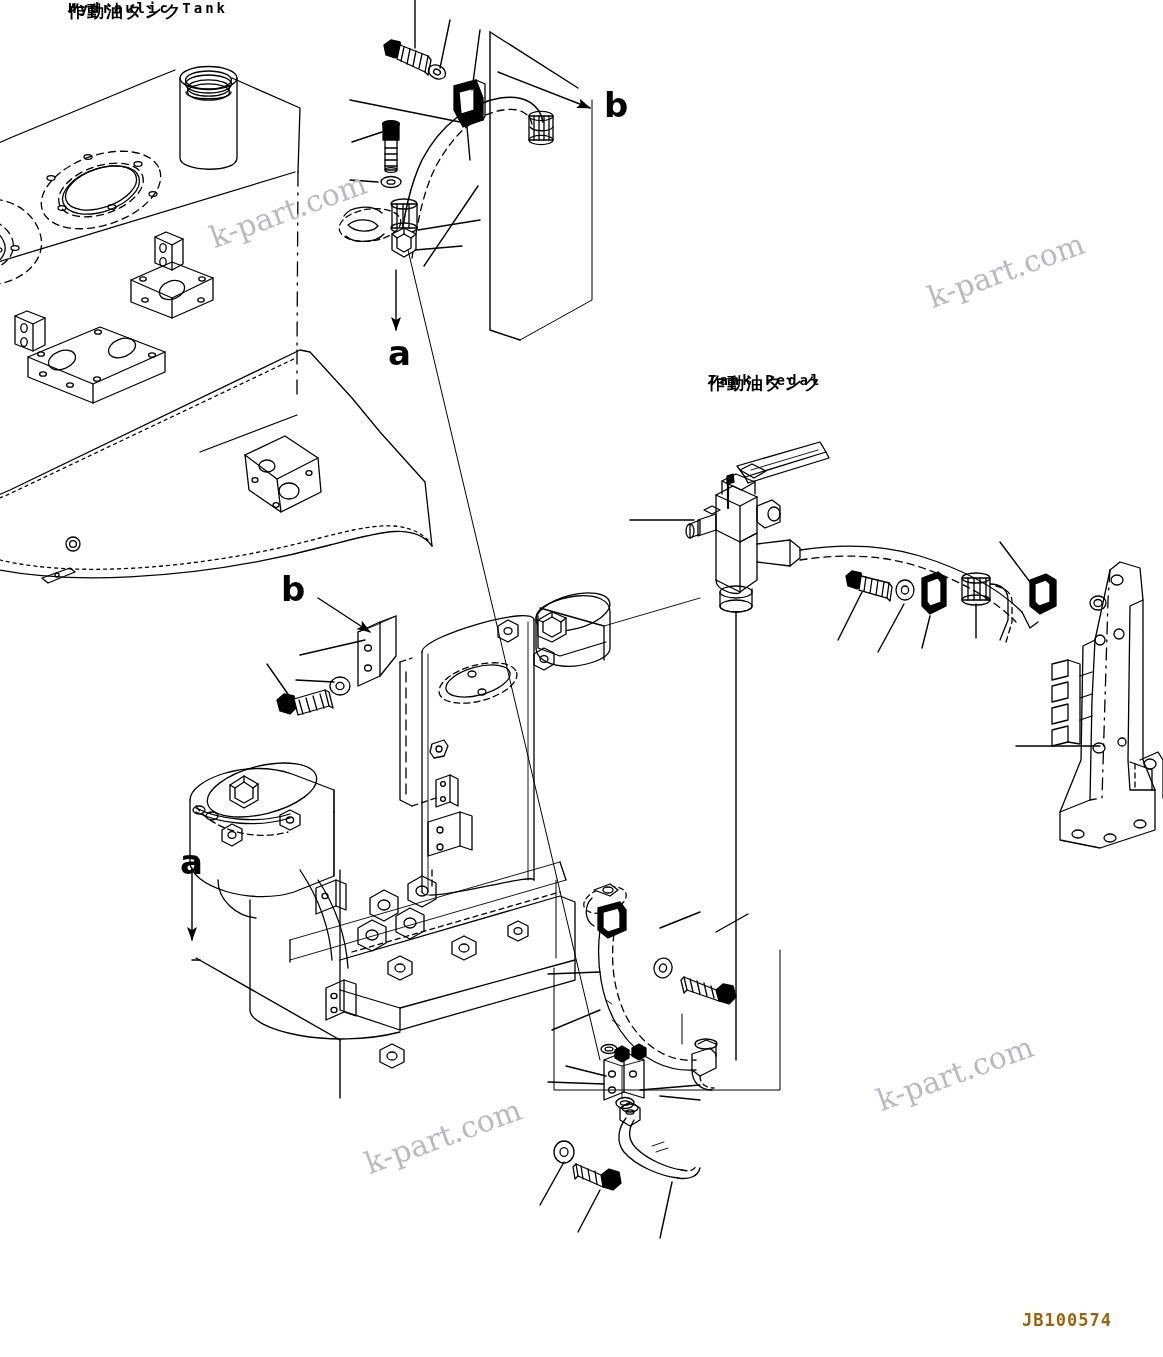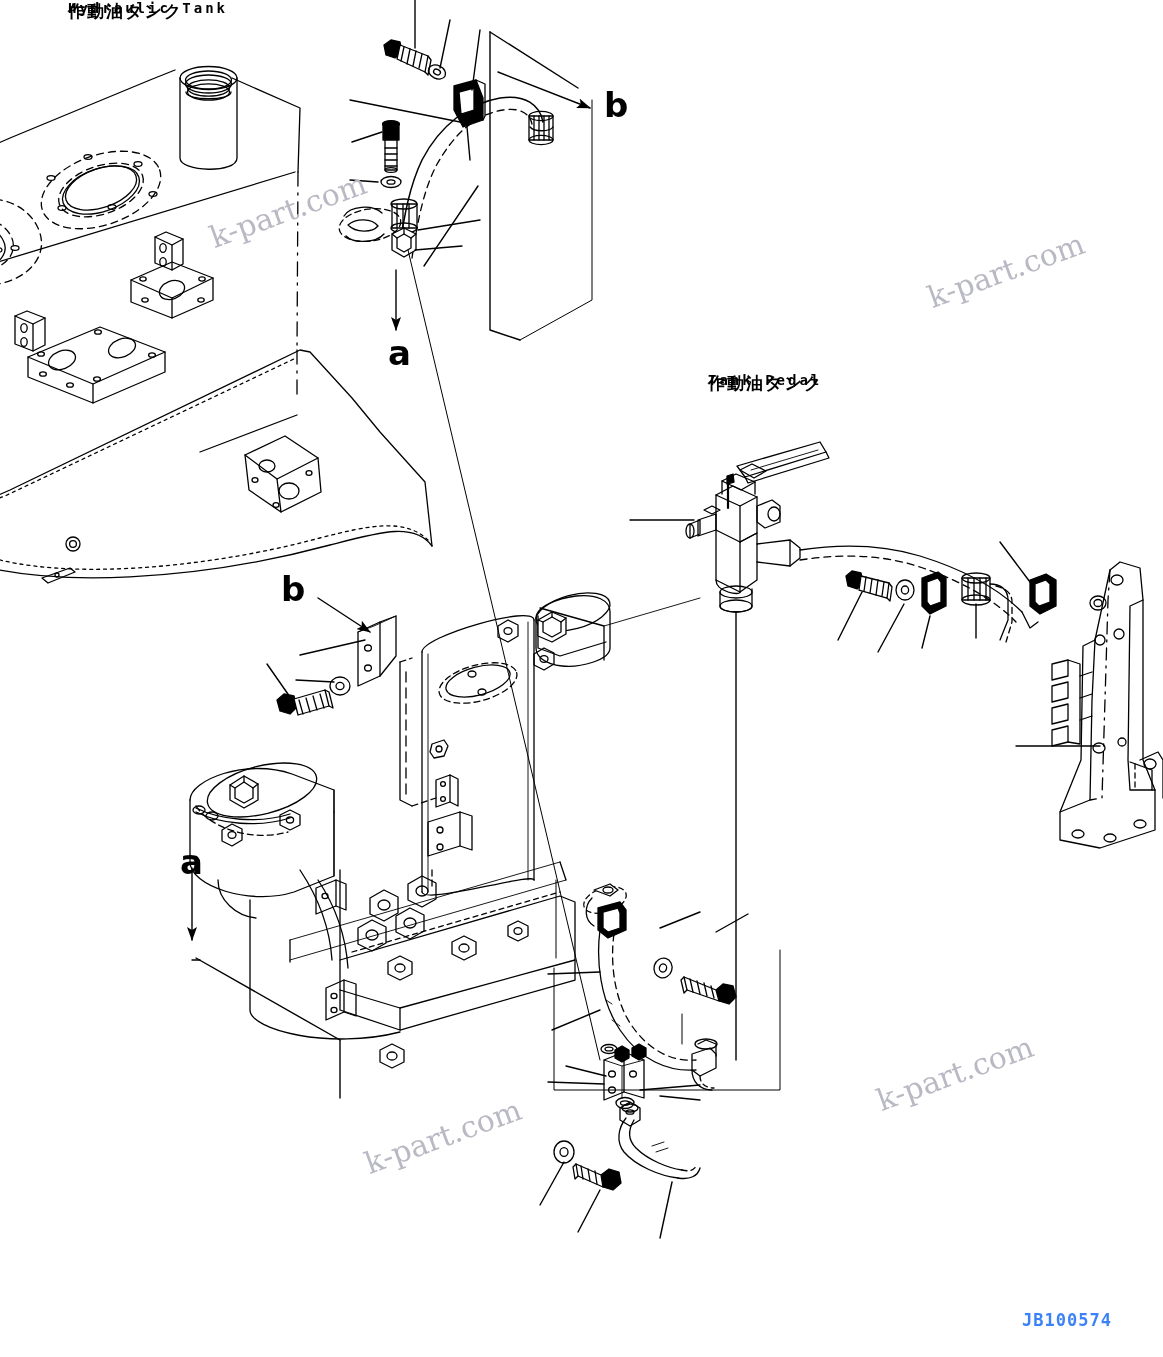--- a/index.html
+++ b/index.html
@@ -21,21 +21,21 @@
   .lbl-jp{font-size:17px;font-weight:bold;letter-spacing:2px;}
   .lbl-en{font-size:14px;font-weight:bold;letter-spacing:3px;}
   .callout{
     position:absolute;
     font-family:"DejaVu Sans","Liberation Sans",sans-serif;
     font-size:34px;font-weight:bold;color:#000;line-height:1;
   }
   .dwgno{
     position:absolute;
     font-family:"DejaVu Sans Mono","Liberation Mono",monospace;
-    font-size:17px;font-weight:bold;color:#3b82f6;letter-spacing:1px;
+    font-size:17px;font-weight:bold;color:#a16207;letter-spacing:1px;
   }
   .wm{
     position:absolute;
     font-family:"DejaVu Serif","Liberation Serif",serif;
     font-size:30px;color:#b9b9c4;
     white-space:nowrap;
     transform-origin:0 0;
     pointer-events:none;
     font-style:normal;
   }

